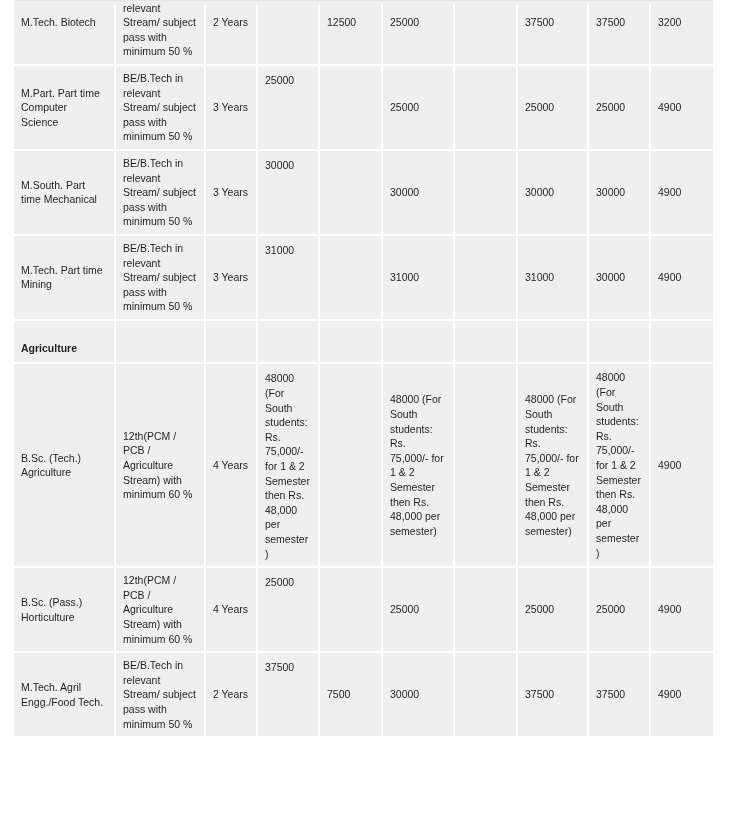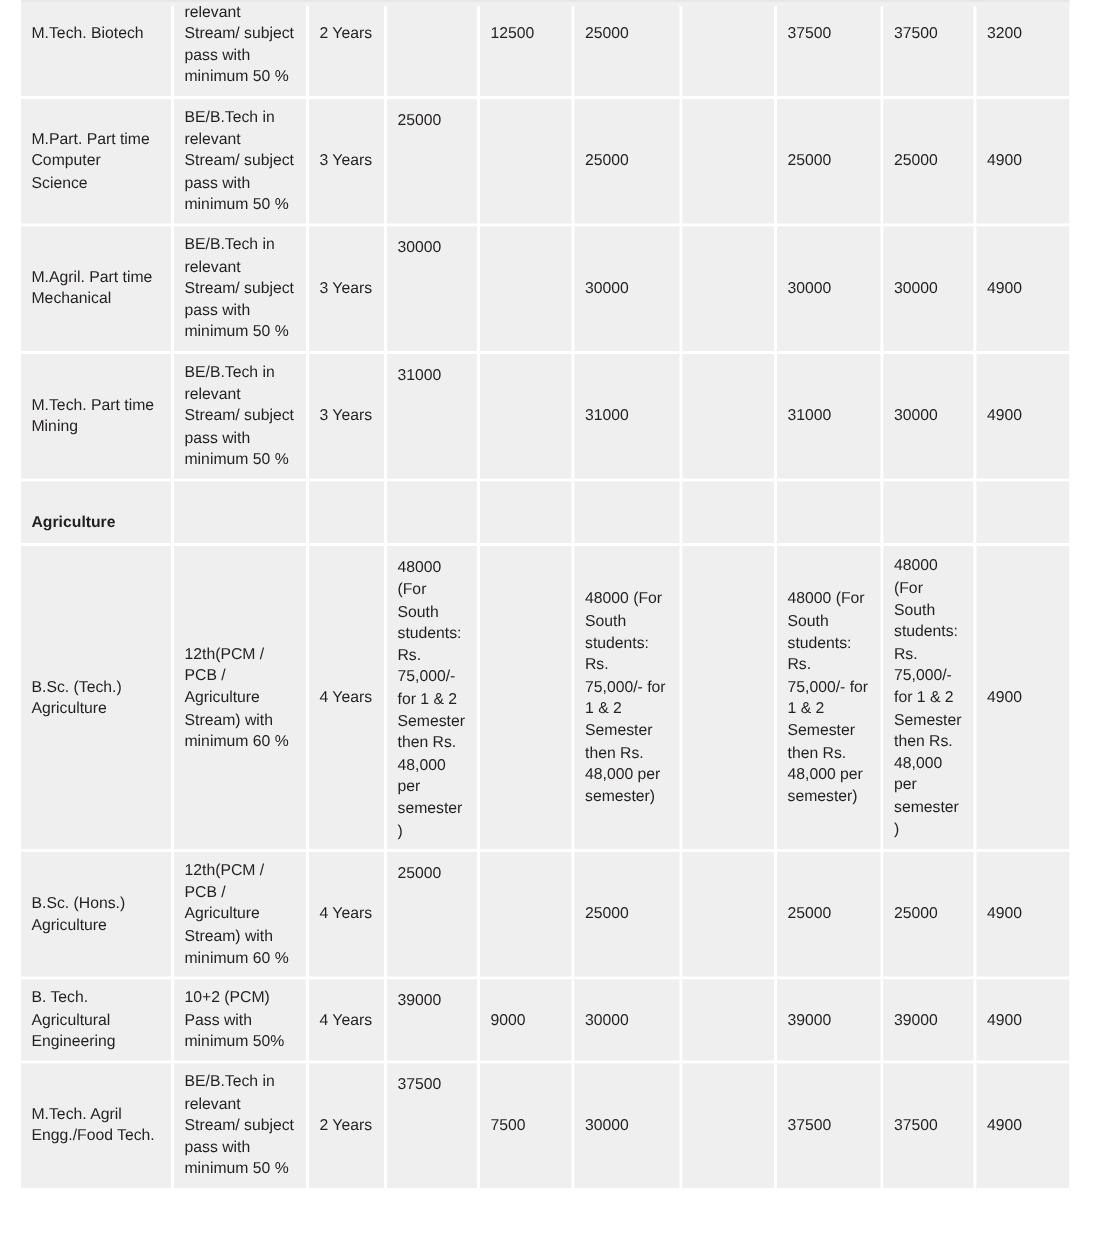--- a/index.html
+++ b/index.html
@@ -107,21 +107,21 @@
             <td class="c-dur">3 Years</td>
             <td class="c-fee topalign">25000</td>
             <td class="c-other"></td>
             <td class="c-tuit">25000</td>
             <td class="c-blank"></td>
             <td class="c-tot1">25000</td>
             <td class="c-tot2">25000</td>
             <td class="c-exam last-col">4900</td>
           </tr>
           <tr>
-            <td class="c-prog">M.Agril. Part time Mechanical</td>
+            <td class="c-prog">M.South. Part time Mechanical</td>
             <td class="c-elig">BE/B.Tech in relevant Stream/ subject pass with minimum 50 %</td>
             <td class="c-dur">3 Years</td>
             <td class="c-fee topalign">30000</td>
             <td class="c-other"></td>
             <td class="c-tuit">30000</td>
             <td class="c-blank"></td>
             <td class="c-tot1">30000</td>
             <td class="c-tot2">30000</td>
             <td class="c-exam last-col">4900</td>
           </tr>
@@ -155,41 +155,29 @@
             <td class="c-dur">4 Years</td>
             <td class="c-fee topalign">48000 (For South students: Rs. 75,000/- for 1 &amp; 2 Semester then Rs. 48,000 per semester)</td>
             <td class="c-other"></td>
             <td class="c-tuit">48000 (For South students: Rs. 75,000/- for 1 &amp; 2 Semester then Rs. 48,000 per semester)</td>
             <td class="c-blank"></td>
             <td class="c-tot1">48000 (For South students: Rs. 75,000/- for 1 &amp; 2 Semester then Rs. 48,000 per semester)</td>
             <td class="c-tot2">48000 (For South students: Rs. 75,000/- for 1 &amp; 2 Semester then Rs. 48,000 per semester)</td>
             <td class="c-exam last-col">4900</td>
           </tr>
           <tr>
-            <td class="c-prog">B.Sc. (Hons.) Agriculture</td>
+            <td class="c-prog">B.Sc. (Pass.) Horticulture</td>
             <td class="c-elig">12th(PCM / PCB / Agriculture Stream) with minimum 60 %</td>
             <td class="c-dur">4 Years</td>
             <td class="c-fee topalign">25000</td>
             <td class="c-other"></td>
             <td class="c-tuit">25000</td>
             <td class="c-blank"></td>
             <td class="c-tot1">25000</td>
             <td class="c-tot2">25000</td>
-            <td class="c-exam last-col">4900</td>
-          </tr>
-          <tr>
-            <td class="c-prog">B. Tech. Agricultural Engineering</td>
-            <td class="c-elig">10+2 (PCM) Pass with minimum 50%</td>
-            <td class="c-dur">4 Years</td>
-            <td class="c-fee topalign">39000</td>
-            <td class="c-other">9000</td>
-            <td class="c-tuit">30000</td>
-            <td class="c-blank"></td>
-            <td class="c-tot1">39000</td>
-            <td class="c-tot2">39000</td>
             <td class="c-exam last-col">4900</td>
           </tr>
           <tr>
             <td class="c-prog">M.Tech. Agril Engg./Food Tech.</td>
             <td class="c-elig">BE/B.Tech in relevant Stream/ subject pass with minimum 50 %</td>
             <td class="c-dur">2 Years</td>
             <td class="c-fee topalign">37500</td>
             <td class="c-other">7500</td>
             <td class="c-tuit">30000</td>
             <td class="c-blank"></td>

